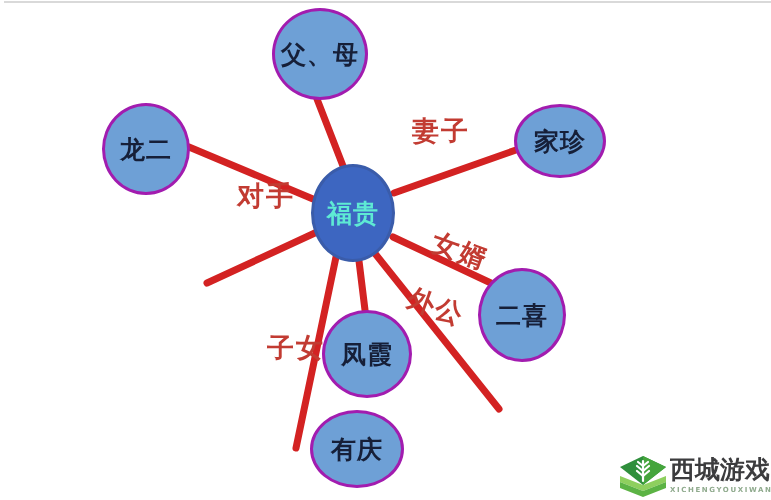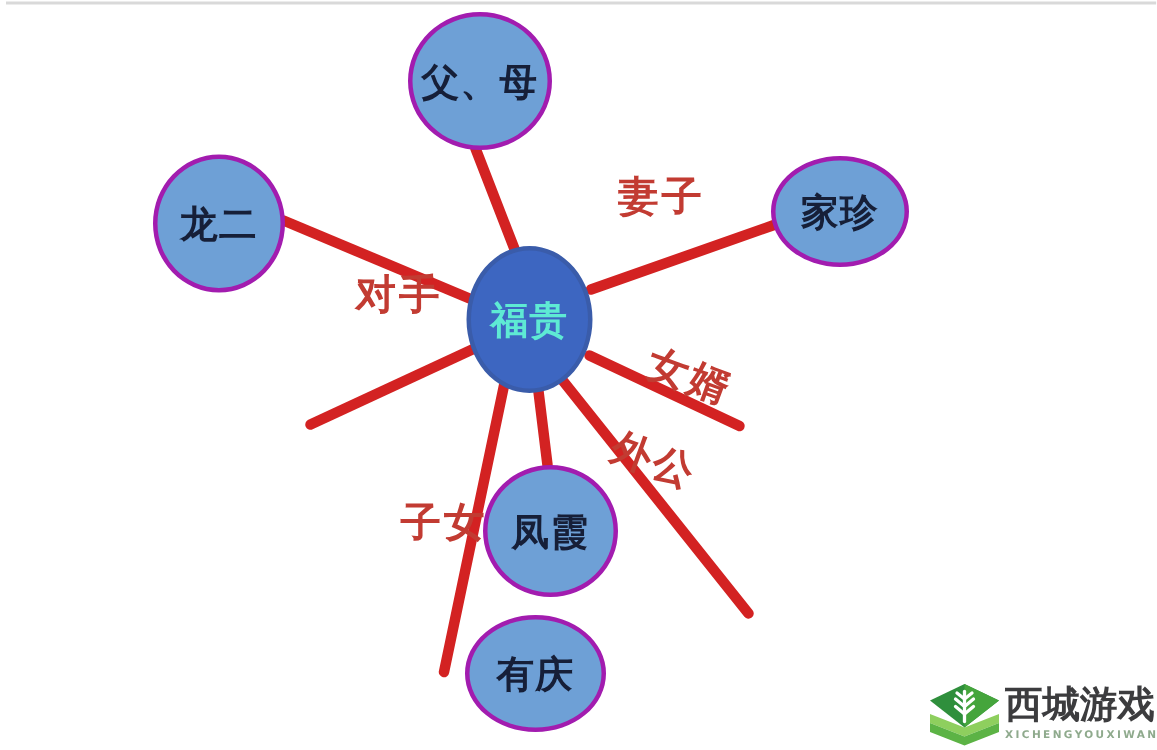--- a/index.html
+++ b/index.html
@@ -120,15 +120,16 @@
   </div>
 <div class="edge-label" style="left: 441px; top: 131px; transform: translate(-50%, -50%) rotate(0deg);">妻子</div>
     <div class="edge-label" style="left: 266px; top: 152px; transform: translate(-50%, -50%) rotate(0deg); margin-top: 44px;">对手</div>
     <div class="edge-label" style="left: 296px; top: 304px; transform: translate(-50%, -50%) rotate(0deg); margin-top: 44px;">子女</div>
     <div class="edge-label" style="left: 460px; top: 251px; transform: translate(-50%, -50%) rotate(20deg);">女婿</div>
     <div class="edge-label" style="left: 436px; top: 307px; transform: translate(-50%, -50%) rotate(20deg);">外公</div>
     <div class="node center" style="left: 311px; top: 164px; width: 84px; height: 98px;">福贵</div>
     <div class="node" style="left: 272px; top: 8px; width: 96px; height: 92px;">父、母</div>
     <div class="node" style="left: 102px; top: 103px; width: 88px; height: 92px;">龙二</div>
     <div class="node" style="left: 514px; top: 104px; width: 92px; height: 74px;">家珍</div>
+    <div class="node" style="left: 478px; top: 268px; width: 88px; height: 94px;">二喜</div>
     <div class="node" style="left: 322px; top: 310px; width: 90px; height: 88px;">凤霞</div>
     <div class="node" style="left: 310px; top: 410px; width: 94px; height: 78px;">有庆</div>
   </div>
 
 </body></html>

